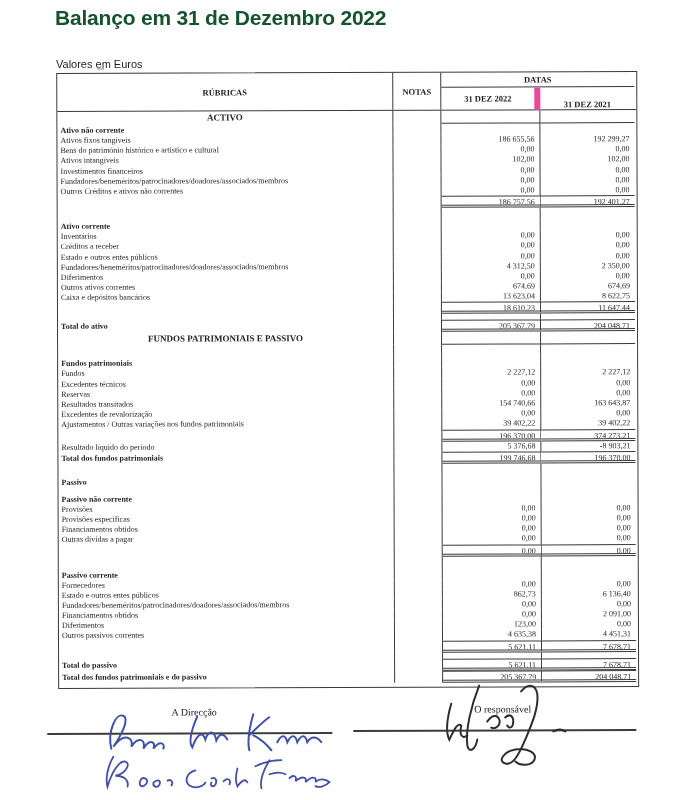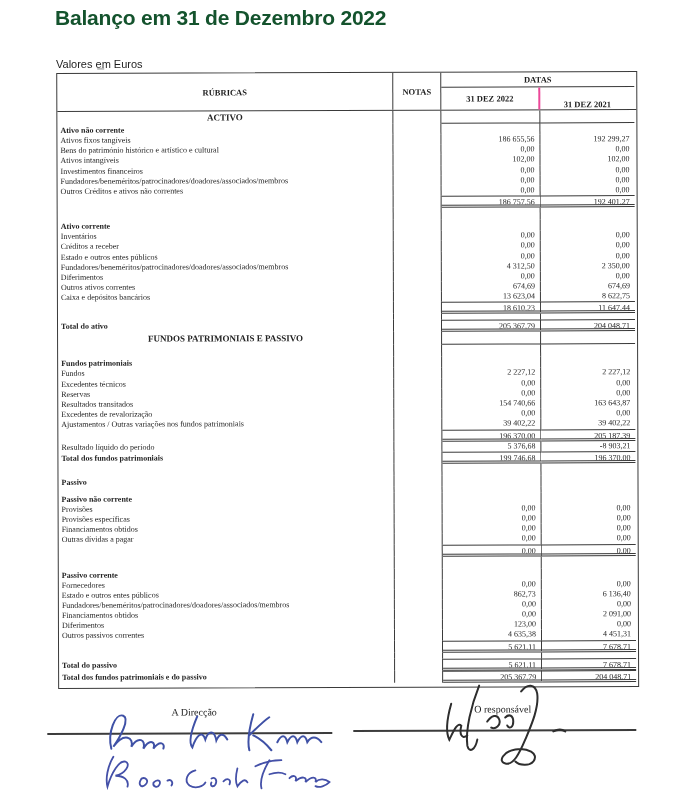--- a/index.html
+++ b/index.html
@@ -14,21 +14,21 @@
 
   .sheet{position:absolute;left:57px;top:72px;width:579px;border:1.5px solid #3a3a3a;background:#fff;}
 
   
   .thead{display:grid;grid-template-columns:336px 48px 99px 94px;grid-template-rows:15px 22px;
          border-bottom:1.5px solid #3a3a3a;font-weight:bold;font-size:8.5px;color:#1c1c1c;}
   .thead .hc{display:flex;align-items:center;justify-content:center;}
   .h-rubricas{grid-column:1;grid-row:1/3;border-right:1px solid #3a3a3a;}
   .h-notas{grid-column:2;grid-row:1/3;border-right:1px solid #3a3a3a;}
   .h-datas{grid-column:3/5;grid-row:1;border-bottom:1px solid #3a3a3a;}
-  .h-2022{grid-column:3;grid-row:2;border-right:2px solid #ec4899;}
+  .h-2022{grid-column:3;grid-row:2;border-right:6px solid #ec4899;}
   .h-2021{grid-column:4;grid-row:2;margin-top:11px;}
 
   
   .tbody{padding-bottom:4px;}
   .trow{display:grid;grid-template-columns:336px 48px 99px 94px;}
   .cell{overflow:hidden;white-space:nowrap;}
   .cell.lab{padding-left:3px;font-size:8px;color:#242424;}
   .cell.notas{border-left:0;}
   .cell.lab,{}
   .cell.lab{border-right:1px solid #3a3a3a;}
@@ -262,21 +262,21 @@
           <div class="trow t-item">
             <div class="cell lab">Ajustamentos / Outras variações nos fundos patrimoniais</div>
             <div class="cell notas"></div>
             <div class="cell val v1">39 402,22</div>
             <div class="cell val v2">39 402,22</div>
           </div>
           <div class="trow t-subtotal">
             <div class="cell lab"></div>
             <div class="cell notas"></div>
             <div class="cell val v1">196 370,00</div>
-            <div class="cell val v2">205 187,39</div>
+            <div class="cell val v2">374 273,21</div>
           </div>
           <div class="trow t-item">
             <div class="cell lab">Resultado líquido do período</div>
             <div class="cell notas"></div>
             <div class="cell val v1">5 376,68</div>
             <div class="cell val v2">-8 903,21</div>
           </div>
           <div class="trow t-total">
             <div class="cell lab">Total dos fundos patrimoniais</div>
             <div class="cell notas"></div>

